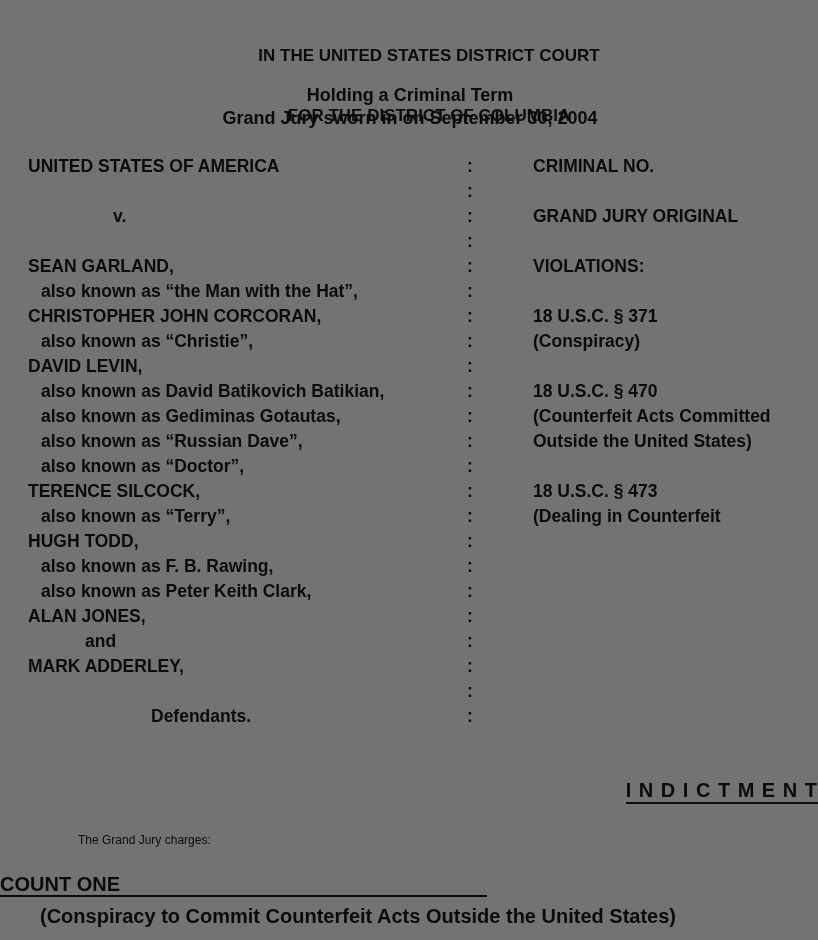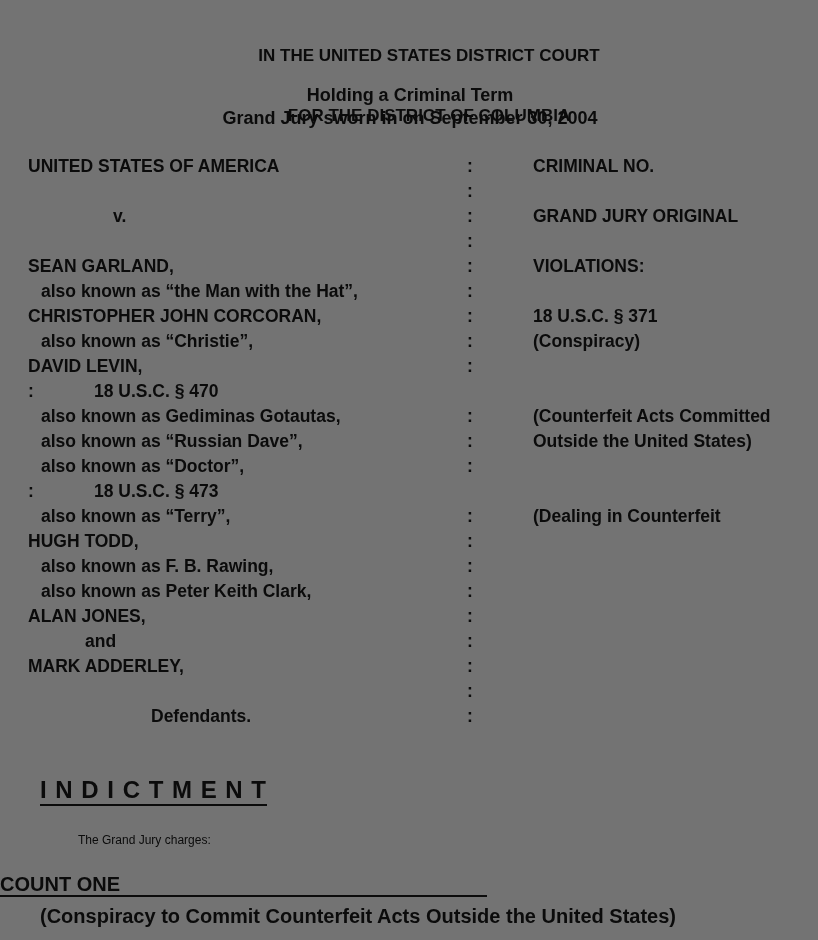--- a/index.html
+++ b/index.html
@@ -54,23 +54,23 @@
   .cap-right { flex: 1 1 auto; white-space: nowrap; }
   .cap-left.alias       { padding-left: 13px;  width: 426px; flex-basis: 426px; }
   .cap-left.vs          { padding-left: 85px;  width: 354px; flex-basis: 354px; }
   .cap-left.and         { padding-left: 57px;  width: 382px; flex-basis: 382px; }
   .cap-left.defendants  { padding-left: 123px; width: 316px; flex-basis: 316px; }
 
   
   .indictment {
     position: absolute;
     top: 778px; left: 40px; width: 778px;
-    text-align: left;
-    font-weight: bold;
-    font-size: 24px;
+    text-align: right;
+    font-weight: bold;
+    font-size: 20px;
     line-height: 24px;
     letter-spacing: 1px;
   }
   .indictment .underlined {
     border-bottom: 2px solid #0b0b0b;
     padding-bottom: 1px;
   }
 
   
   .charges-line {
@@ -158,39 +158,41 @@
         <div class="cap-left alias">also known as “Christie”,</div>
         <div class="cap-colon">:</div>
         <div class="cap-right">(Conspiracy)</div>
       </div>
       <div class="cap-row">
         <div class="cap-left party">DAVID LEVIN,</div>
         <div class="cap-colon">:</div>
         <div class="cap-right"></div>
       </div>
       <div class="cap-row">
+        <div class="cap-left alias">also known as David Batikovich Batikian,</div>
         <div class="cap-colon">:</div>
         <div class="cap-right">18 U.S.C. § 470</div>
       </div>
       <div class="cap-row">
         <div class="cap-left alias">also known as Gediminas Gotautas,</div>
         <div class="cap-colon">:</div>
         <div class="cap-right">(Counterfeit Acts Committed</div>
       </div>
       <div class="cap-row">
         <div class="cap-left alias">also known as “Russian Dave”,</div>
         <div class="cap-colon">:</div>
         <div class="cap-right">Outside the United States)</div>
       </div>
       <div class="cap-row">
         <div class="cap-left alias">also known as “Doctor”,</div>
         <div class="cap-colon">:</div>
         <div class="cap-right"></div>
       </div>
       <div class="cap-row">
+        <div class="cap-left party">TERENCE SILCOCK,</div>
         <div class="cap-colon">:</div>
         <div class="cap-right">18 U.S.C. § 473</div>
       </div>
       <div class="cap-row">
         <div class="cap-left alias">also known as “Terry”,</div>
         <div class="cap-colon">:</div>
         <div class="cap-right">(Dealing in Counterfeit</div>
       </div>
       <div class="cap-row">
         <div class="cap-left party">HUGH TODD,</div>

